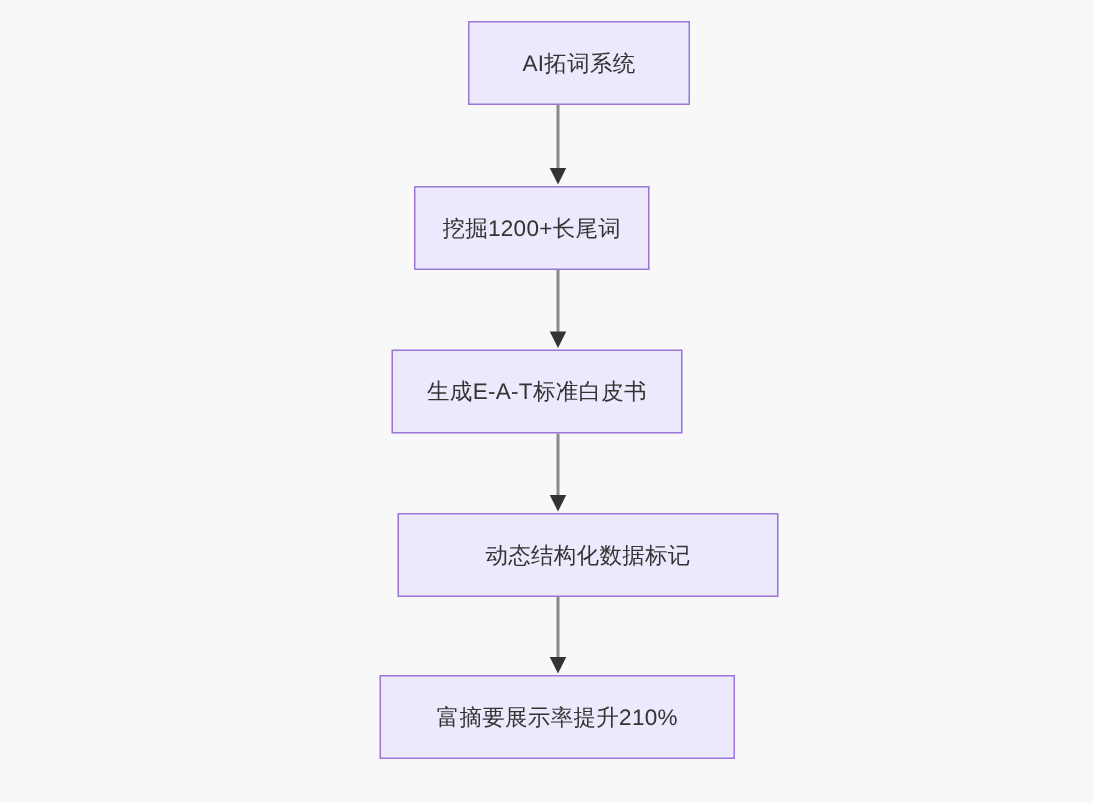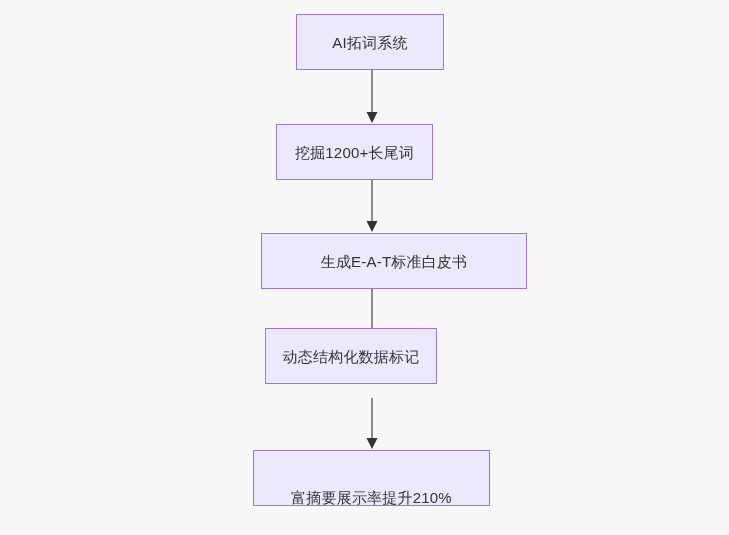--- a/index.html
+++ b/index.html
@@ -29,25 +29,25 @@
     height: 56px;
   }
   .node-label {
     font-size: 15px;
     line-height: 1;
     color: #333333;
     letter-spacing: 0.2px;
     white-space: nowrap;
   }
   
-  .node-1 { left: 296px; top: 14px;  width: 148px; }
+  .node-1 { left: 312px; top: 14px;  width: 148px; }
   .node-2 { left: 276px; top: 124px; width: 157px; }
-  .node-3 { left: 261px; top: 233px; width: 266px; }
-  .node-4 { left: 265px; top: 328px; width: 172px; }
-  .node-5 { left: 253px; top: 450px; width: 237px; align-items: flex-end; }
+  .node-3 { left: 261px; top: 233px; width: 194px; }
+  .node-4 { left: 265px; top: 342px; width: 254px; }
+  .node-5 { left: 253px; top: 450px; width: 237px; }
 
   .edge {
     position: absolute;
     left: 0;
     top: 0;
     width: 729px;
     height: 535px;
     pointer-events: none;
   }
   .edge-line {

